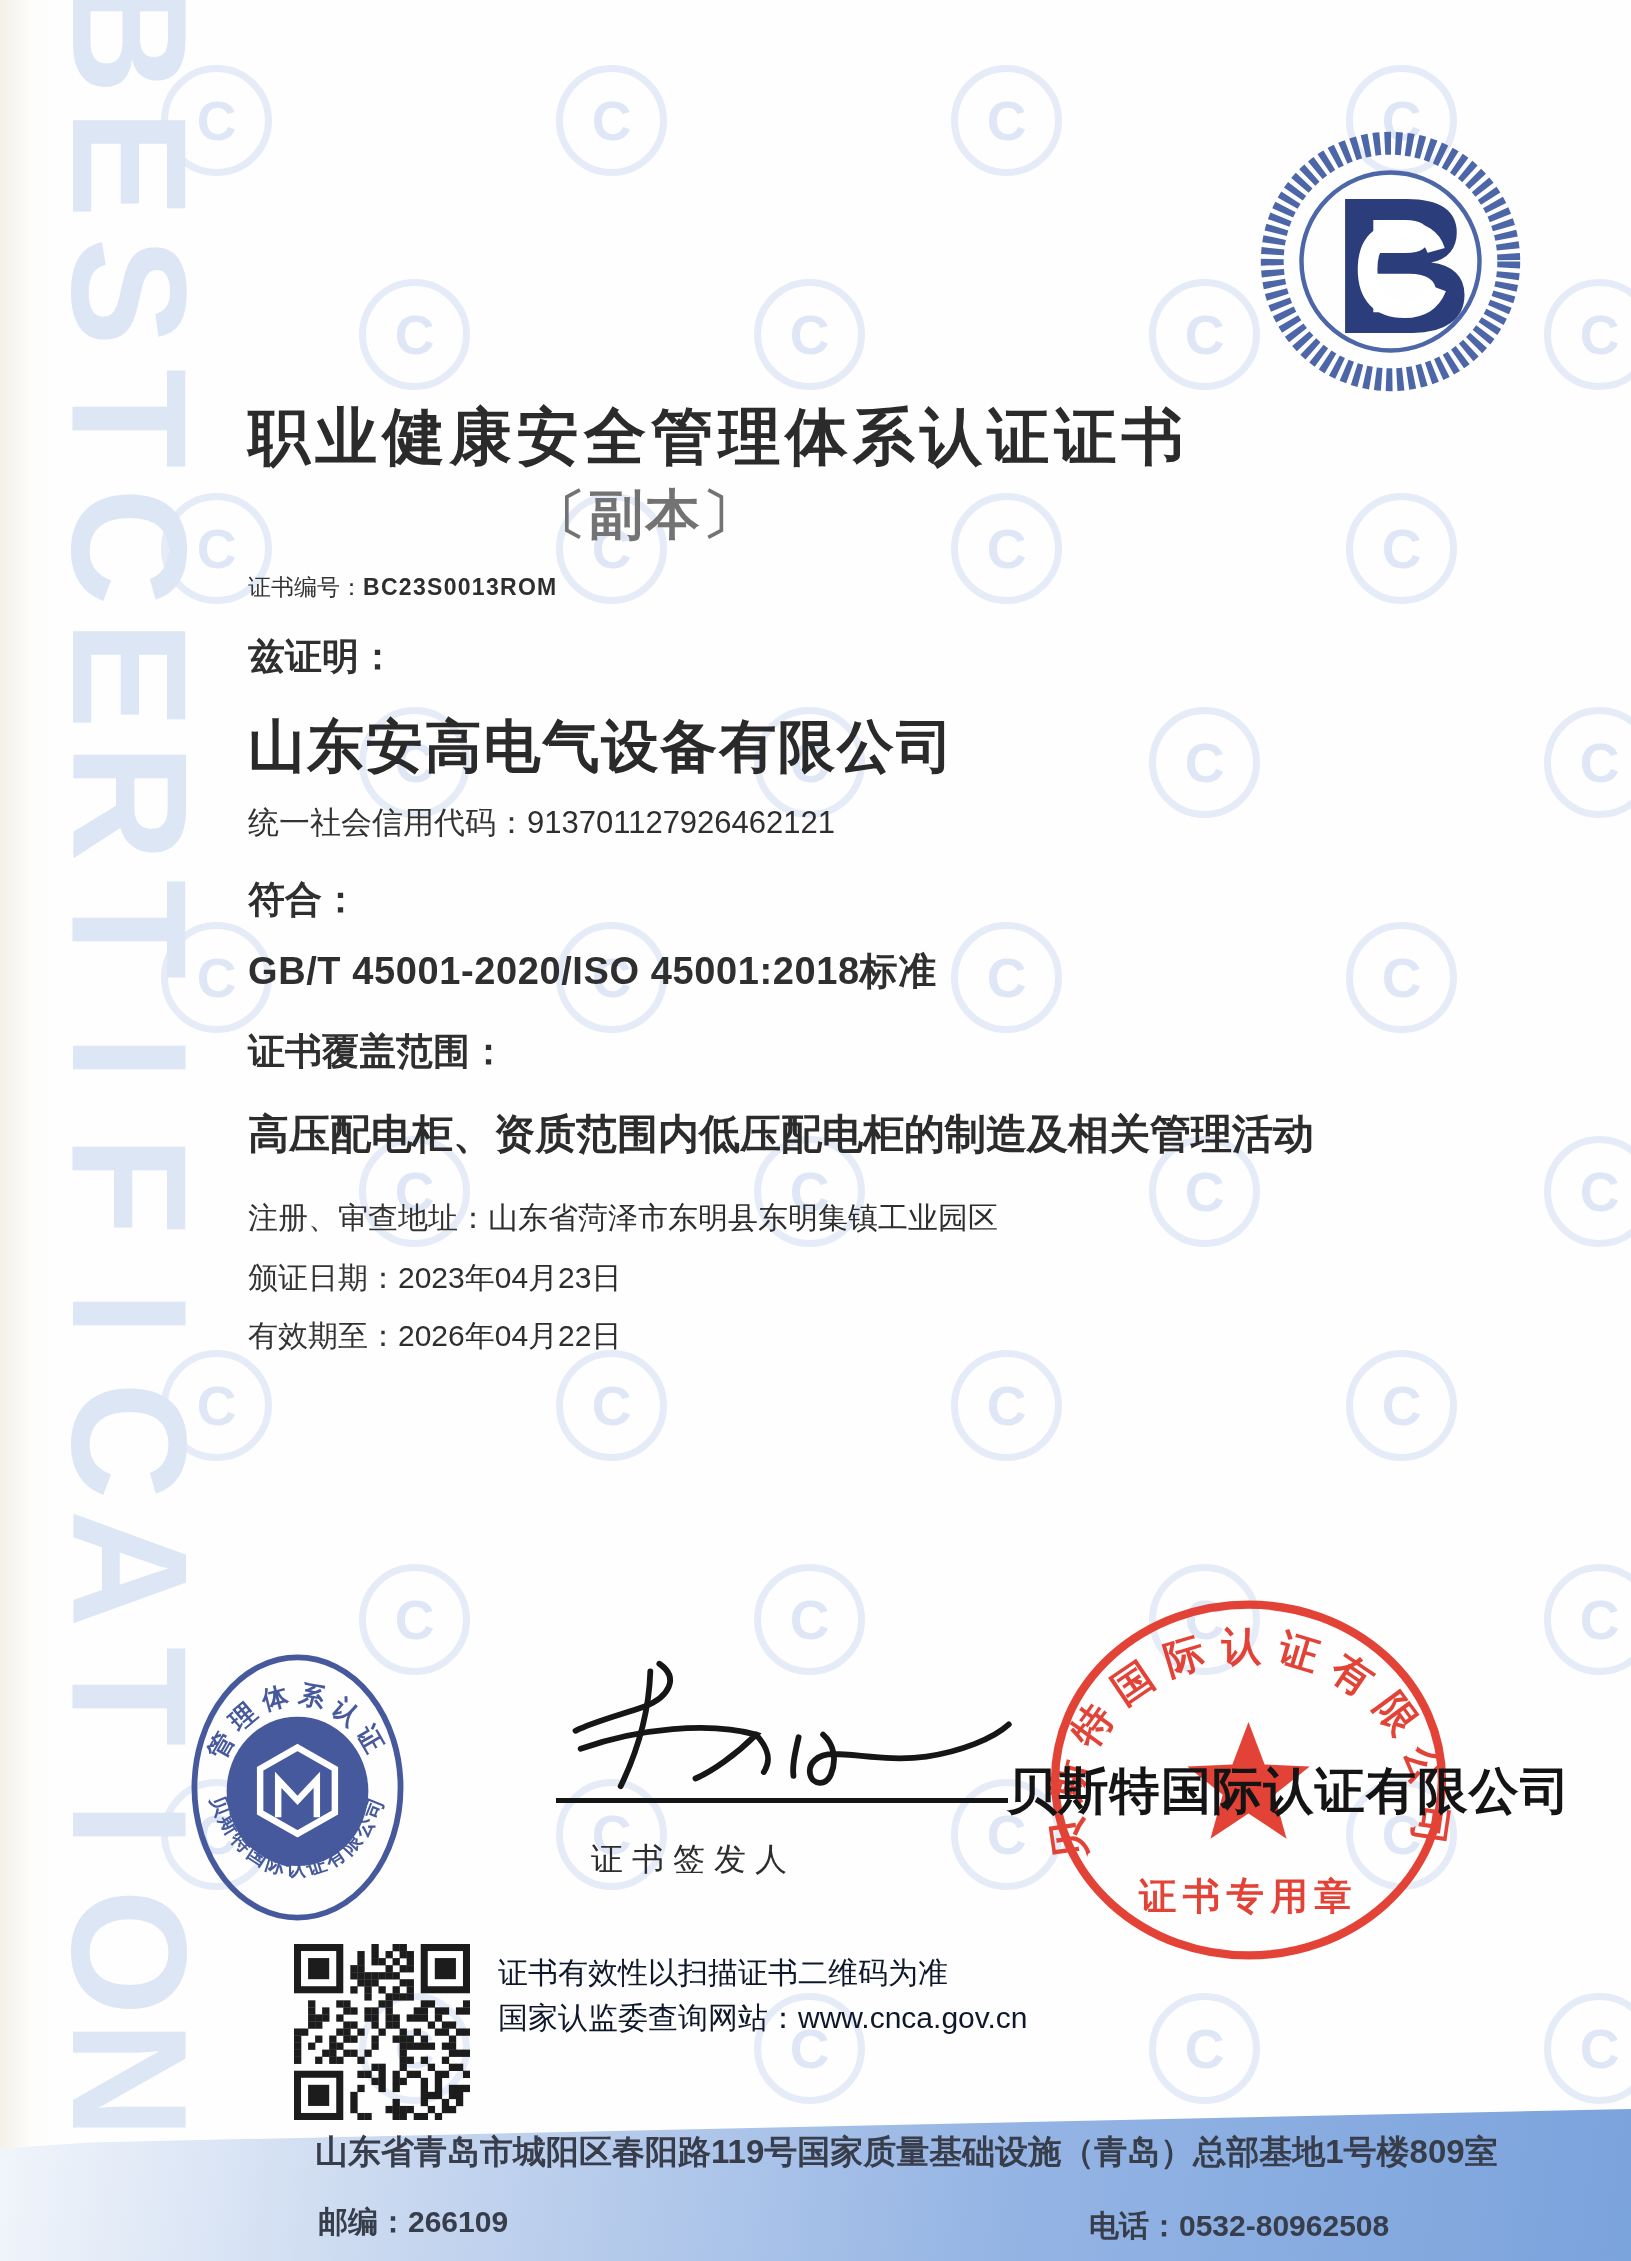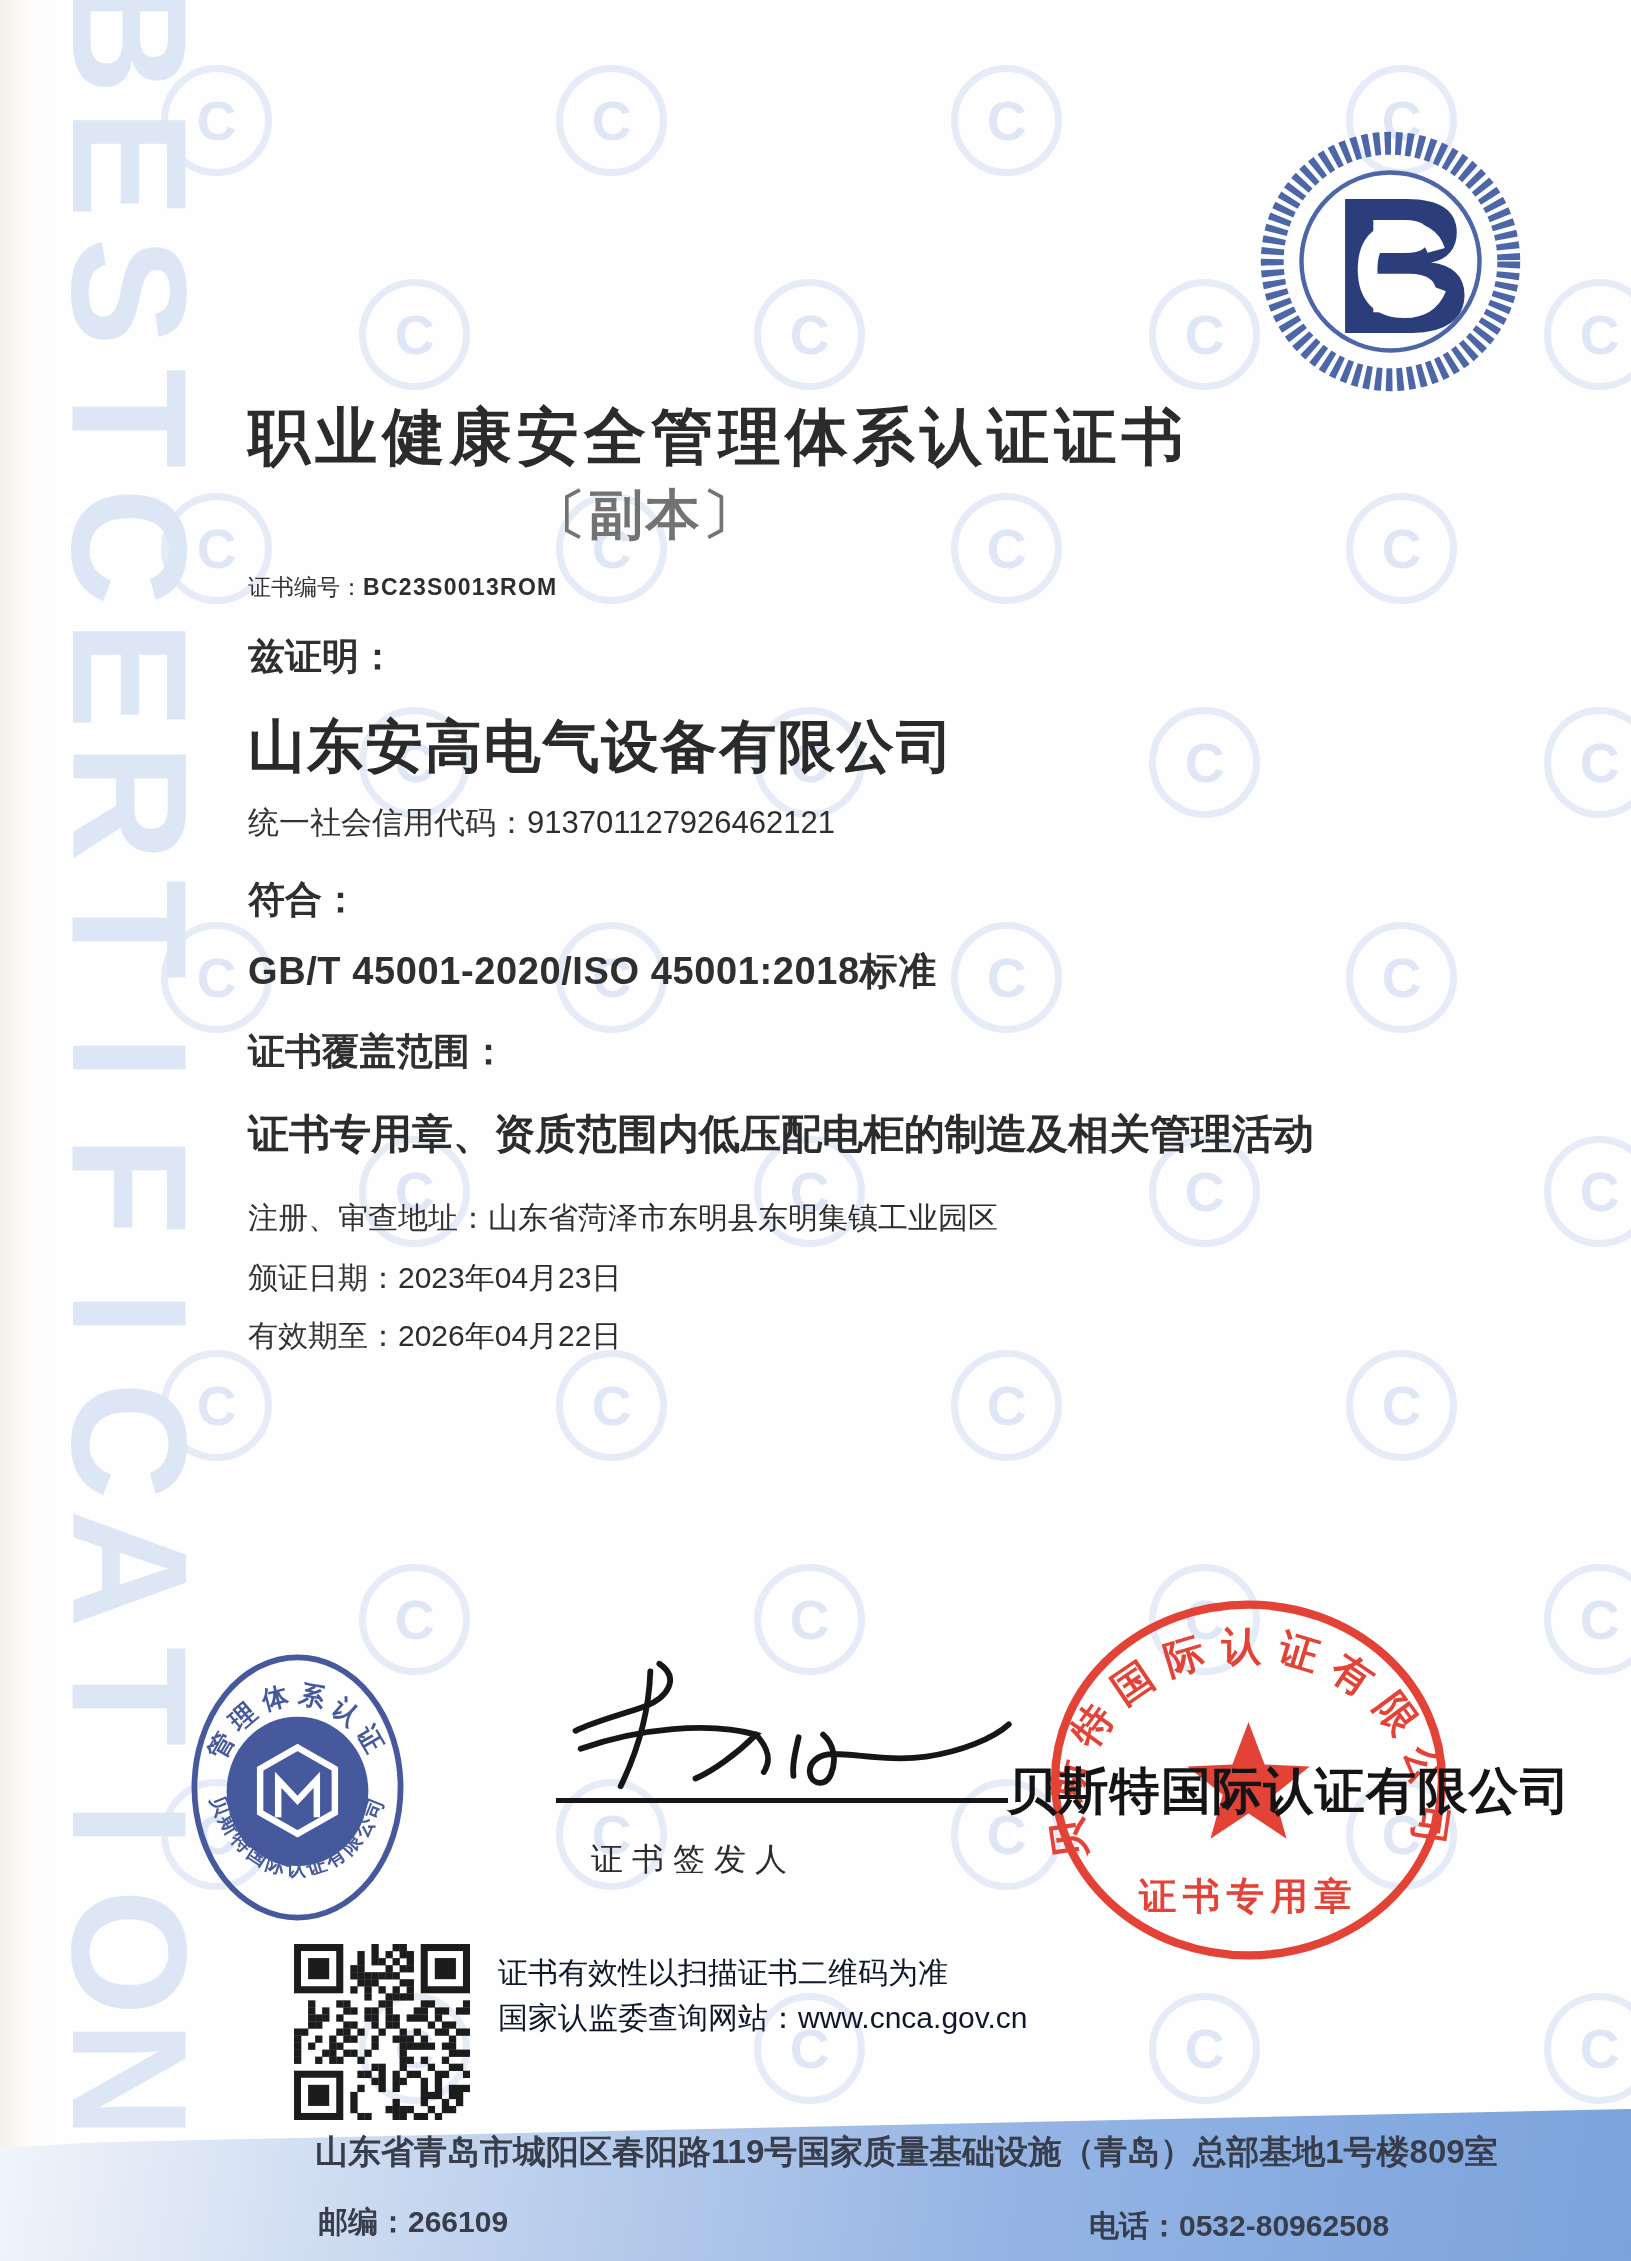--- a/index.html
+++ b/index.html
@@ -141,21 +141,21 @@
   <span class="lbl">证书编号：</span><span class="val">BC23S0013ROM</span>
 </div>
 <div class="content abs line certify">兹证明：</div>
 <div class="content abs line company">山东安高电气设备有限公司</div>
 <div class="content abs line credit">
   <span class="lbl">统一社会信用代码：</span><span class="val">913701127926462121</span>
 </div>
 <div class="content abs line conform">符合：</div>
 <div class="content abs line standard">GB/T 45001-2020/ISO 45001:2018标准</div>
 <div class="content abs line scopelbl">证书覆盖范围：</div>
-<div class="content abs line scope">证书专用章、资质范围内低压配电柜的制造及相关管理活动</div>
+<div class="content abs line scope">高压配电柜、资质范围内低压配电柜的制造及相关管理活动</div>
 <div class="content abs line regaddr">
   <span class="lbl">注册、审查地址：</span><span class="val">山东省菏泽市东明县东明集镇工业园区</span>
 </div>
 <div class="content abs line issued">
   <span class="lbl">颁证日期：</span><span class="val">2023年04月23日</span>
 </div>
 <div class="content abs line valid">
   <span class="lbl">有效期至：</span><span class="val">2026年04月22日</span>
 </div>
 

